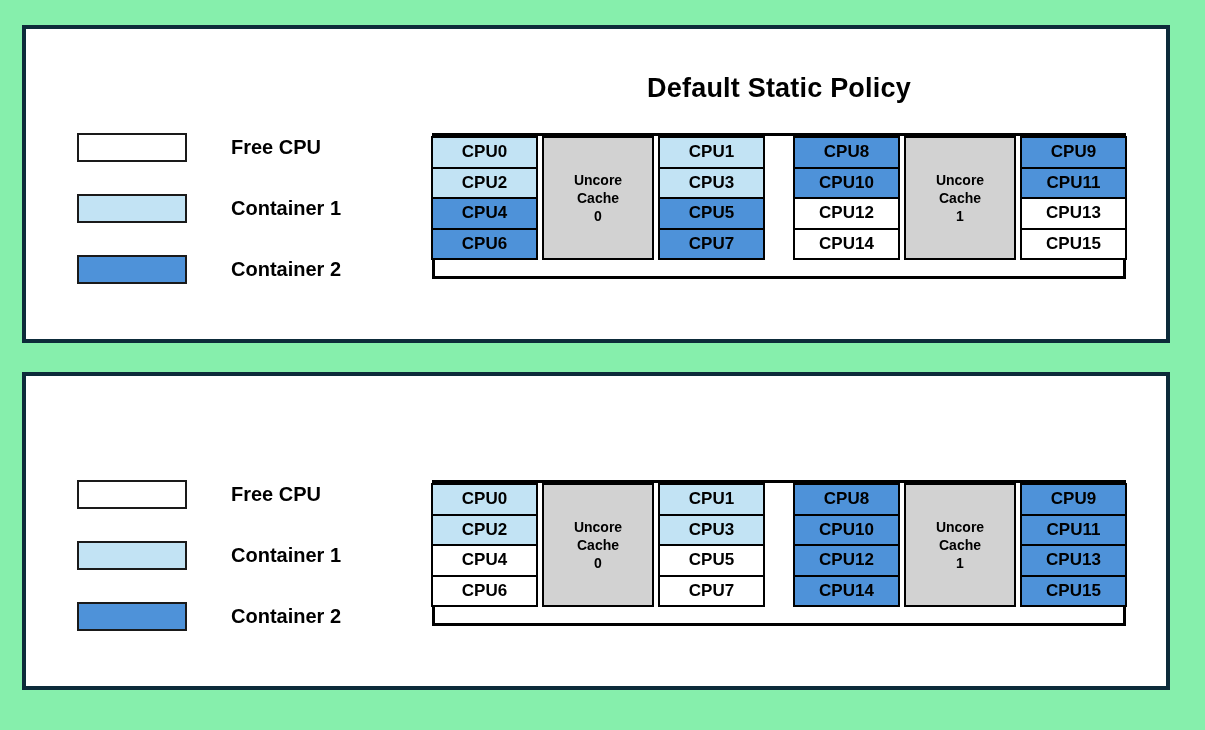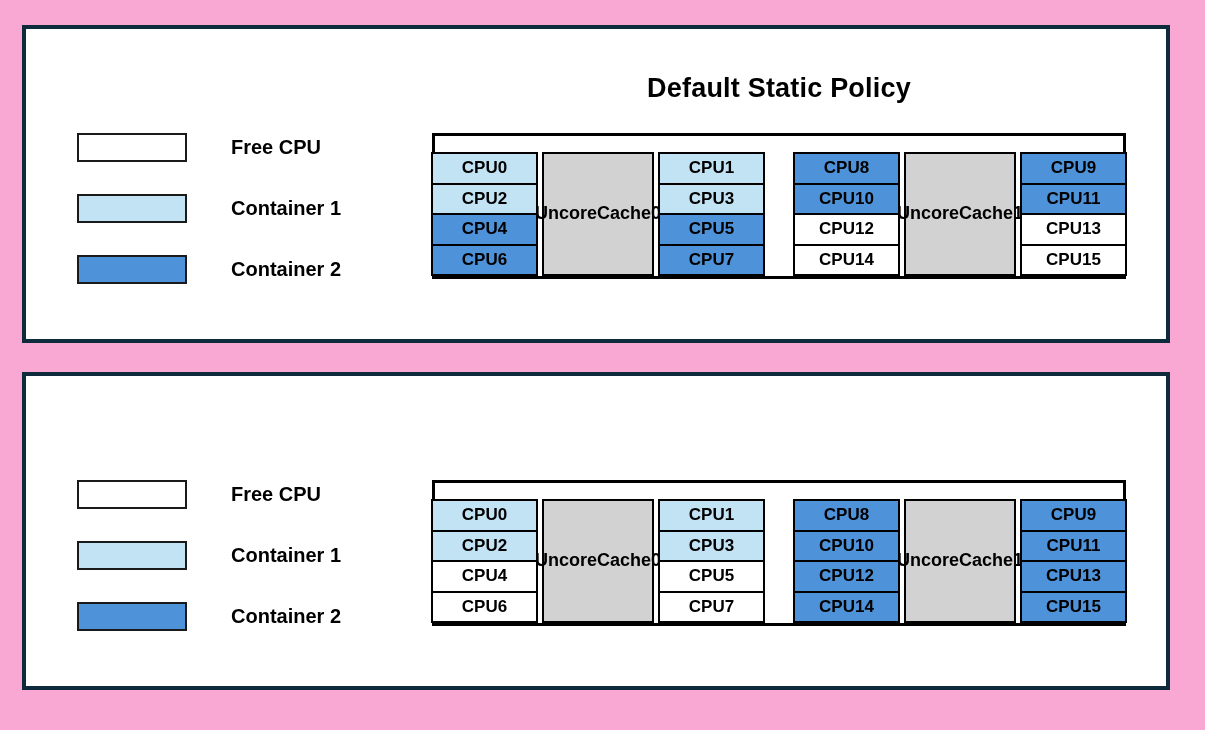--- a/index.html
+++ b/index.html
@@ -1,18 +1,18 @@
 <!DOCTYPE html>
 <html><head>
 <meta charset="utf-8">
 <style>
   * { margin:0; padding:0; box-sizing:border-box; }
   html,body { background:#ffffff; }
   body { font-family:"Liberation Sans", sans-serif; color:#000; }
-  .page { position:relative; width:1205px; height:730px; background:#f9a8d4; overflow:hidden; }
+  .page { position:relative; width:1205px; height:730px; background:#86efac; overflow:hidden; }
 
   .panel {
     position:absolute; left:22px; width:1148px; height:318px;
     border:4px solid #0d2b3a; background:#ffffff;
   }
   .panel-top { top:25px; }
   .panel-bottom { top:372px; }
 
   .panel-title {
     position:absolute; left:406px; width:694px; top:44px;
@@ -20,34 +20,34 @@
   }
 
   .legend { position:absolute; left:51px; top:104px; }
   .legend-row { display:flex; align-items:center; height:29px; margin-bottom:32px; }
   .legend-swatch { width:110px; height:29px; border:2px solid #1a1a1a; background:#fff; }
   .legend-label { margin-left:44px; font-size:20px; font-weight:bold; white-space:nowrap; }
 
   .diagram {
     position:absolute; left:406px; top:104px; width:694px; height:146px;
     border:3px solid #000; background:#ffffff;
-    display:flex; align-items:flex-end; justify-content:center; gap:28px;
+    display:flex; align-items:flex-start; justify-content:center; gap:28px;
   }
   .uc-group { display:flex; gap:4px; height:124px; }
   .cpu-col { display:flex; flex-direction:column; width:107px; }
   .cpu-cell {
     flex:1; border:2px solid #000; margin-top:-2px;
     display:flex; align-items:center; justify-content:center;
     font-weight:bold; font-size:17px; background:#fff;
   }
   .cpu-cell:first-child { margin-top:0; }
   .cache-block {
     width:112px; height:124px; border:2px solid #000; background:#d2d2d2;
-    display:flex; flex-direction:row; align-items:center; justify-content:center;
-    font-weight:bold; font-size:18px; line-height:1.3; text-align:center;
+    display:flex; flex-direction:column; align-items:center; justify-content:center;
+    font-weight:bold; font-size:14px; line-height:1.3; text-align:center;
   }
 </style>
 </head>
 <body>
 
 <div class="page">
 
   <div class="panel panel-top">
     <div class="panel-title">Default Static Policy</div>
 

